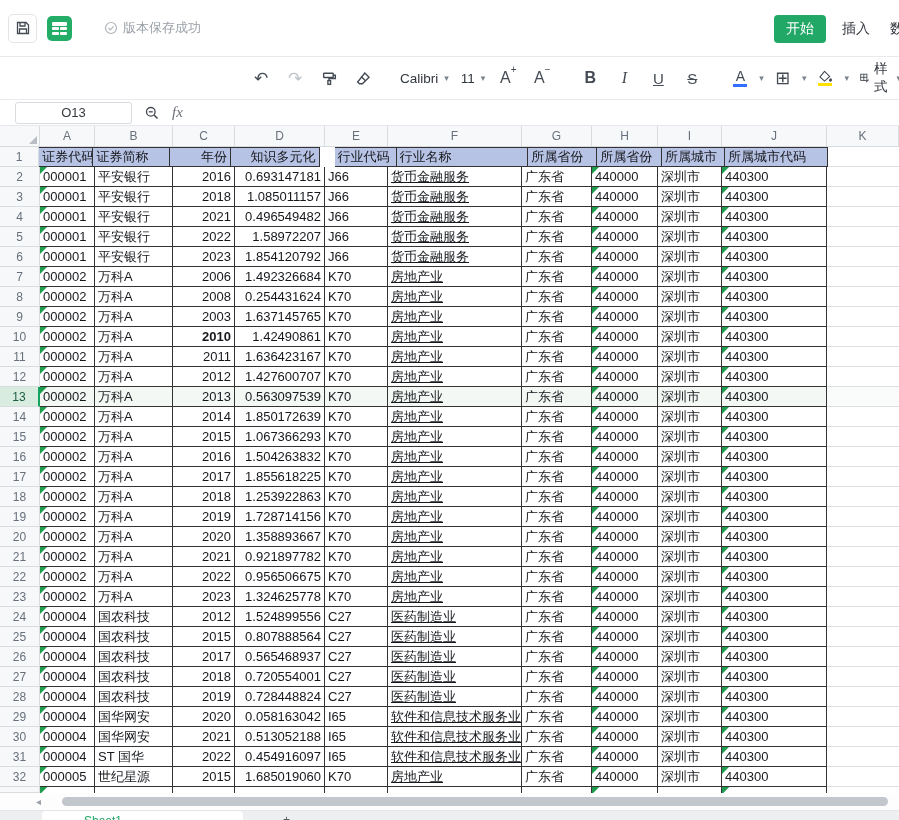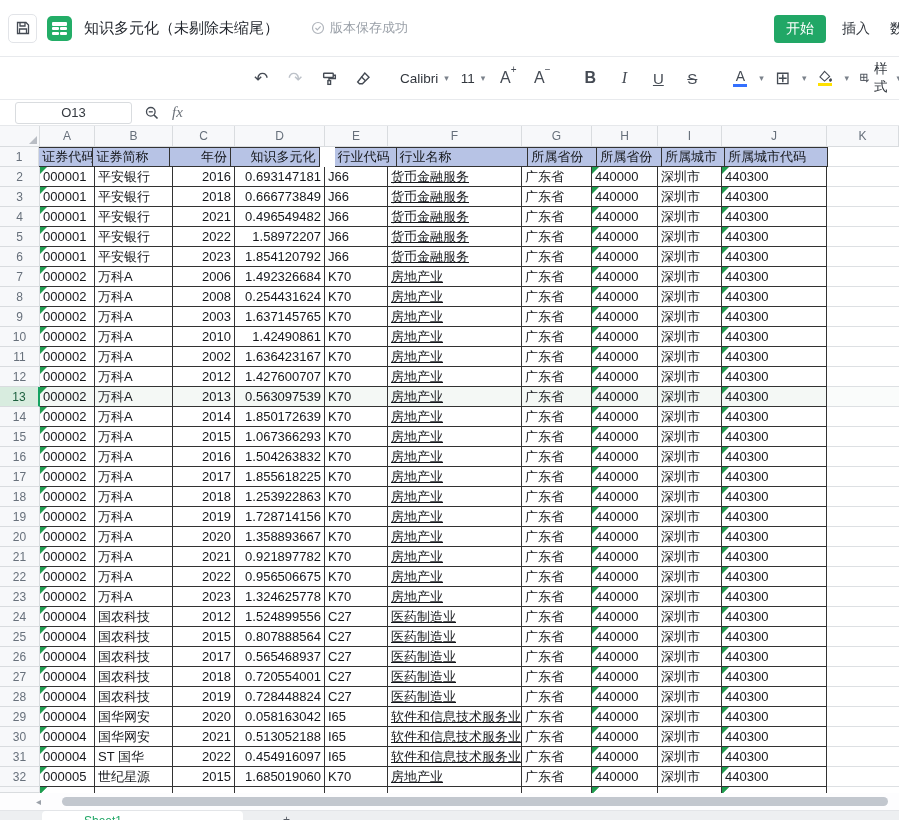--- a/index.html
+++ b/index.html
@@ -105,21 +105,20 @@
   </div>
   <div class="app-icon">
     <div class="cells">
         <span style="grid-column:1/3"></span>
         <span></span>
         <span></span>
         <span></span>
         <span></span>
       </div>
   </div>
-  <div class="doc-title">知识多元化（未剔除未缩尾）</div>
   <div class="autosave">
     <svg class="icon-svg" width="14" height="14" viewBox="0 0 14 14" fill="none" stroke="#b0b5bc" stroke-width="1.2">
       <circle cx="7" cy="7" r="5.5"></circle>
         <path d="M4.5 7 l1.8 1.8 L9.6 5.4"></path>
     </svg>
     <span>版本保存成功</span>
   </div>
   <div class="tb-right">
     <span class="tab active">开始</span>
     <span class="tab">插入</span>
@@ -307,21 +306,21 @@
         <span class="tri"></span>
         <span>000001</span>
       </div>
       <div class="cell" style="width: 78px;">
         <span>平安银行</span>
       </div>
       <div class="cell r" style="width: 62px;">
         <span>2018</span>
       </div>
       <div class="cell r" style="width: 90px;">
-        <span>0.666773849</span>
+        <span>1.085011157</span>
       </div>
       <div class="cell" style="width: 63px;">
         <span>J66</span>
       </div>
       <div class="cell u" style="width: 134px;">
         <span>货币金融服务</span>
       </div>
       <div class="cell" style="width: 70px;">
         <span>广东省</span>
       </div>
@@ -562,21 +561,21 @@
     </div>
     <div class="row ">
       <div class="gut" style="width: 40px;">10</div>
       <div class="cell" style="width: 55px;">
         <span class="tri"></span>
         <span>000002</span>
       </div>
       <div class="cell" style="width: 78px;">
         <span>万科A</span>
       </div>
-      <div class="cell r" style="width: 62px;">
+      <div class="cell r" style="width: 62px; font-weight: bold;">
         <span>2010</span>
       </div>
       <div class="cell r" style="width: 90px;">
         <span>1.42490861</span>
       </div>
       <div class="cell" style="width: 63px;">
         <span>K70</span>
       </div>
       <div class="cell u" style="width: 134px;">
         <span>房地产业</span>
@@ -600,21 +599,21 @@
     <div class="row ">
       <div class="gut" style="width: 40px;">11</div>
       <div class="cell" style="width: 55px;">
         <span class="tri"></span>
         <span>000002</span>
       </div>
       <div class="cell" style="width: 78px;">
         <span>万科A</span>
       </div>
       <div class="cell r" style="width: 62px;">
-        <span>2002</span>
+        <span>2011</span>
       </div>
       <div class="cell r" style="width: 90px;">
         <span>1.636423167</span>
       </div>
       <div class="cell" style="width: 63px;">
         <span>K70</span>
       </div>
       <div class="cell u" style="width: 134px;">
         <span>房地产业</span>
       </div>

